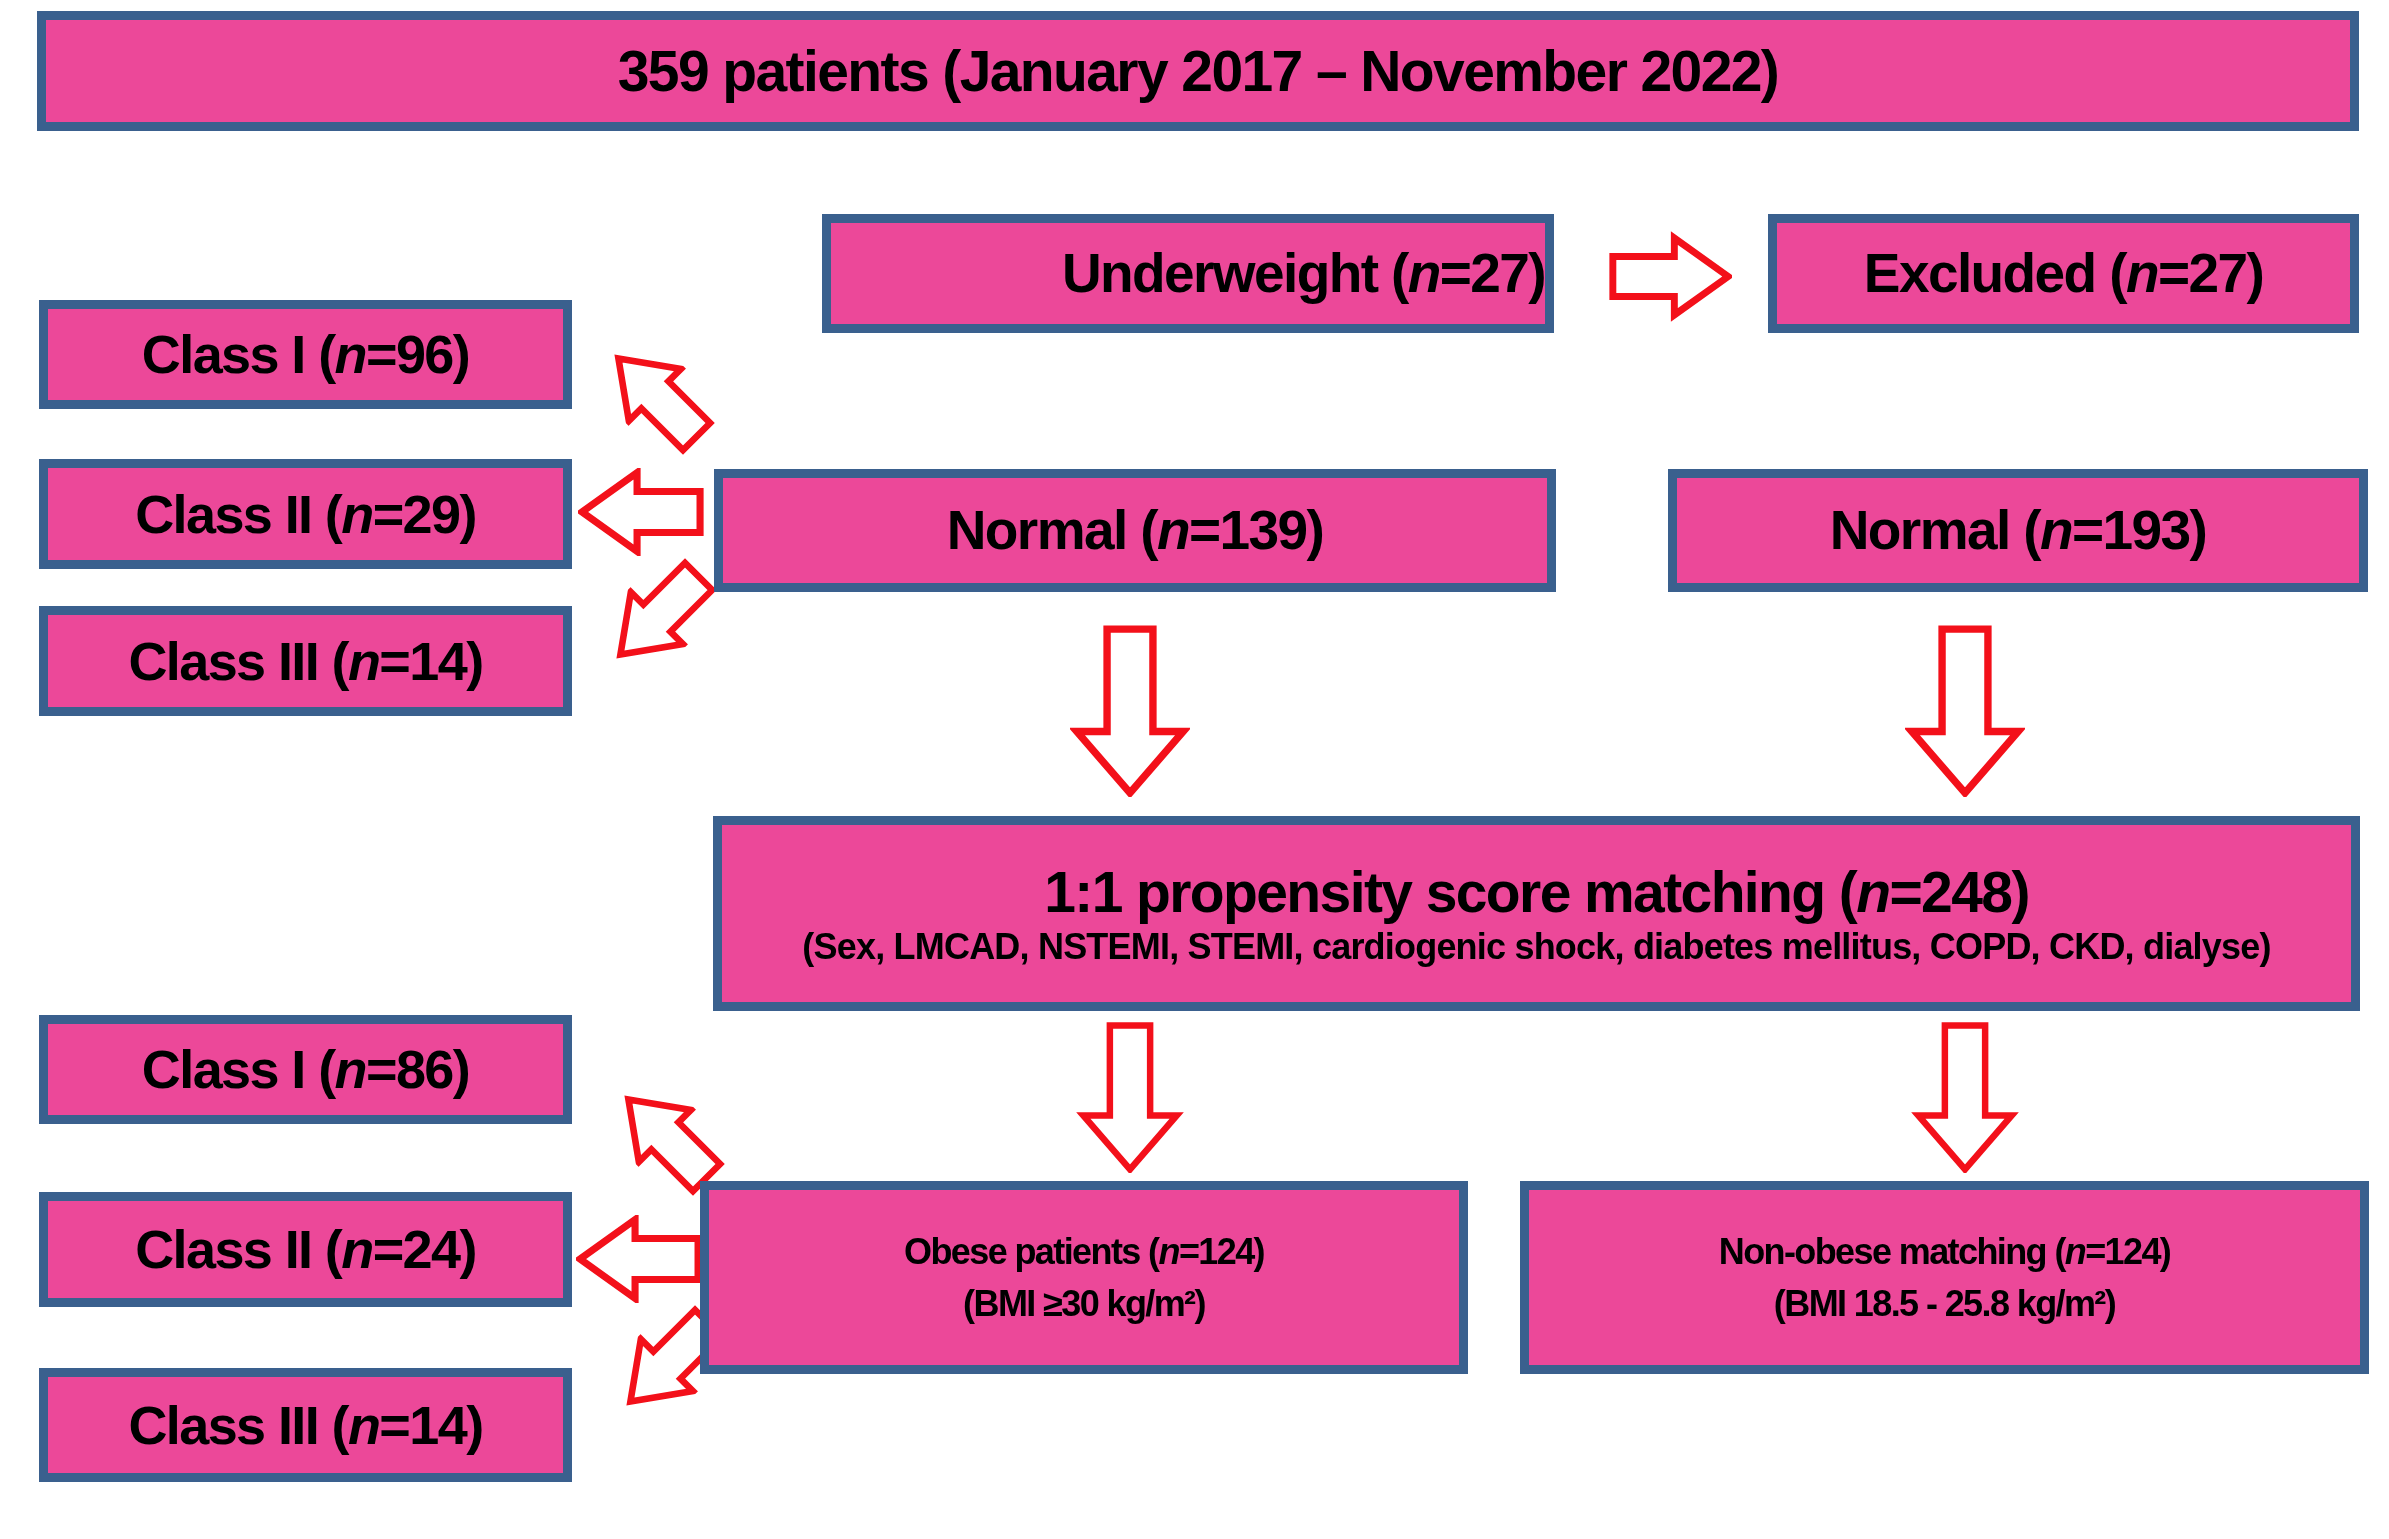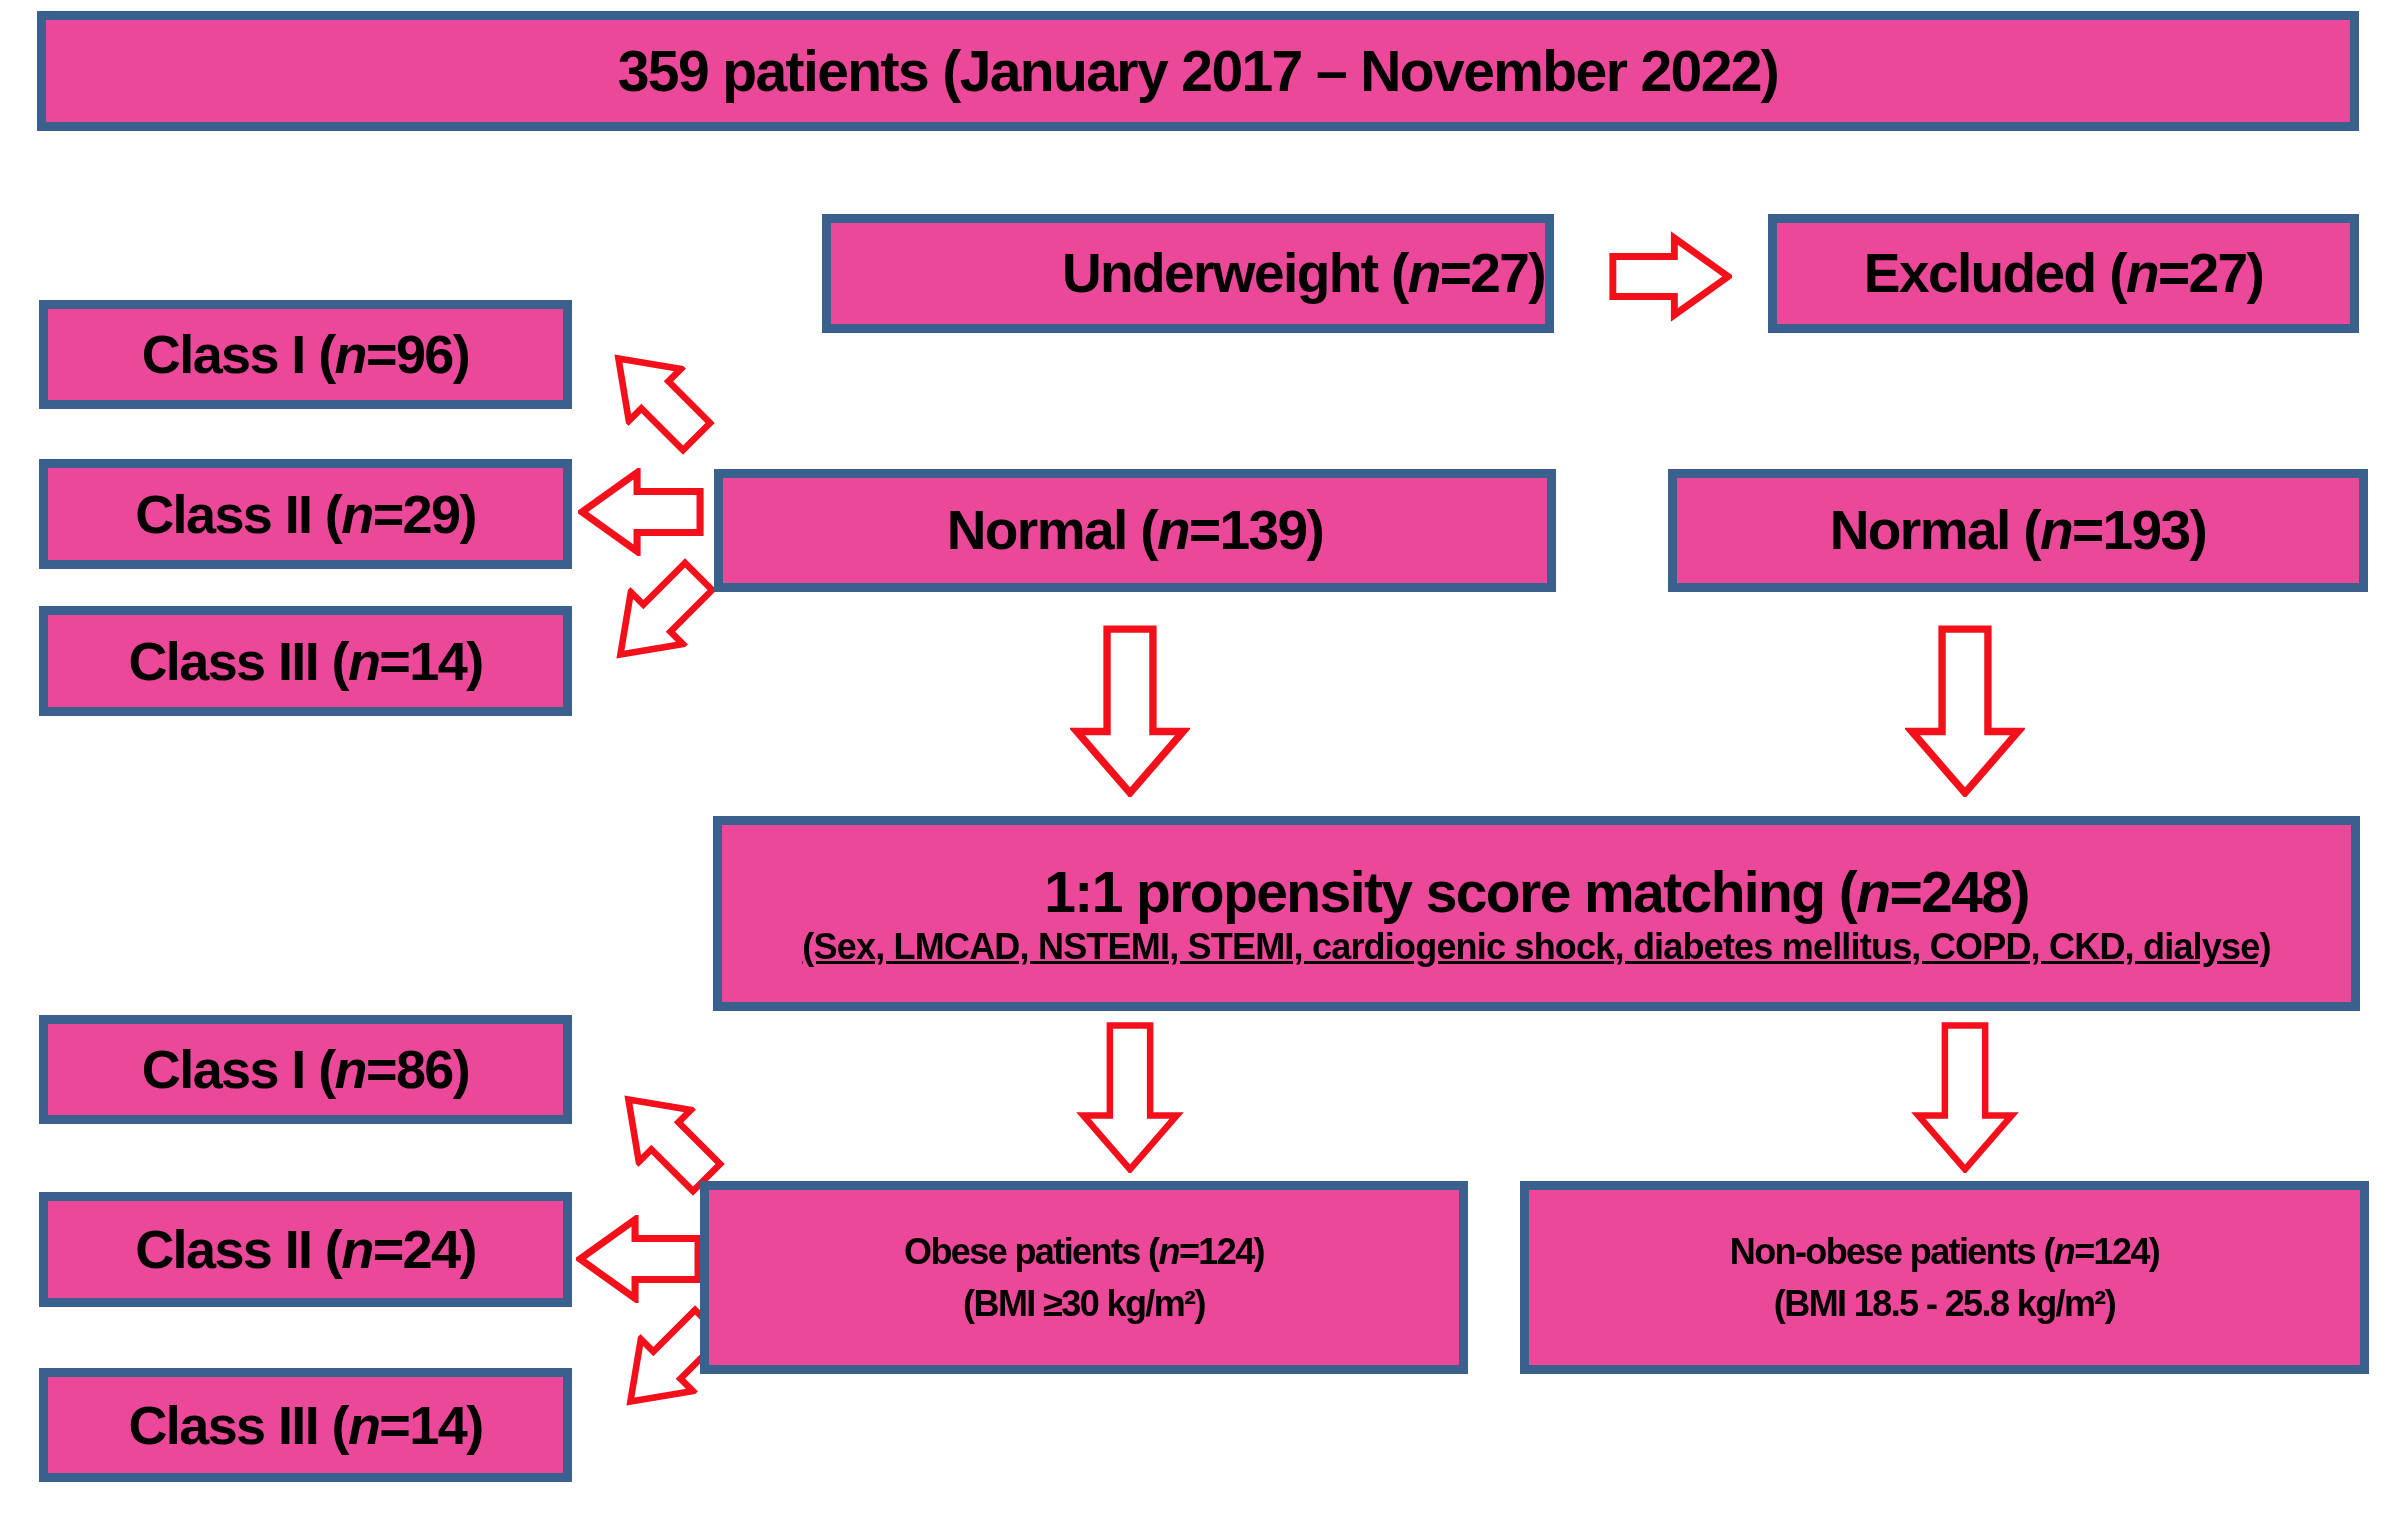--- a/index.html
+++ b/index.html
@@ -30,21 +30,21 @@
     font-weight:bold;
     letter-spacing:-1.6px;
     line-height:1.15;
   }
   .box i{font-style:italic;}
   .fs-top{font-size:57px;}
   .fs-row{font-size:55px;}
   .fs-class{font-size:54px;}
   .fs-two{font-size:36px;line-height:1.42;text-align:center;}
   .match-title{font-size:57px;font-weight:bold;}
-  .match-sub{font-size:36px;font-weight:bold;letter-spacing:-0.8px;text-decoration:underline;}
+  .match-sub{font-size:36px;font-weight:bold;letter-spacing:-0.8px;}
   .arrow{position:absolute;}
   .arrow polygon{
     fill:#ffffff;
     stroke:var(--arrow);
     stroke-width:9;
     stroke-linejoin:miter;
   }
 </style>
 </head>
 <body>
@@ -131,18 +131,18 @@
   </svg>
   <svg class="arrow" style="left:608px;top:1322px;transform:rotate(135deg);" width="123" height="81" viewBox="0 0 160 110">
     <polygon points="5,29 85,29 85,5 155,55 85,105 85,81 5,81"></polygon>
   </svg>
 
   <div class="box fs-two" style="left:700px;top:1181px;width:768px;height:193px;">
     <span><span>Obese patients (</span><i>n</i><span>=124)</span></span>
     <span>(BMI ≥30 kg/m²)</span>
   </div>
   <div class="box fs-two" style="left:1520px;top:1181px;width:849px;height:193px;">
-    <span><span>Non-obese patients (</span><i>n</i><span>=124)</span></span>
+    <span><span>Non-obese matching (</span><i>n</i><span>=124)</span></span>
     <span>(BMI 18.5 - 25.8 kg/m²)</span>
   </div>
 
 </div>
 
 
 </body></html>

